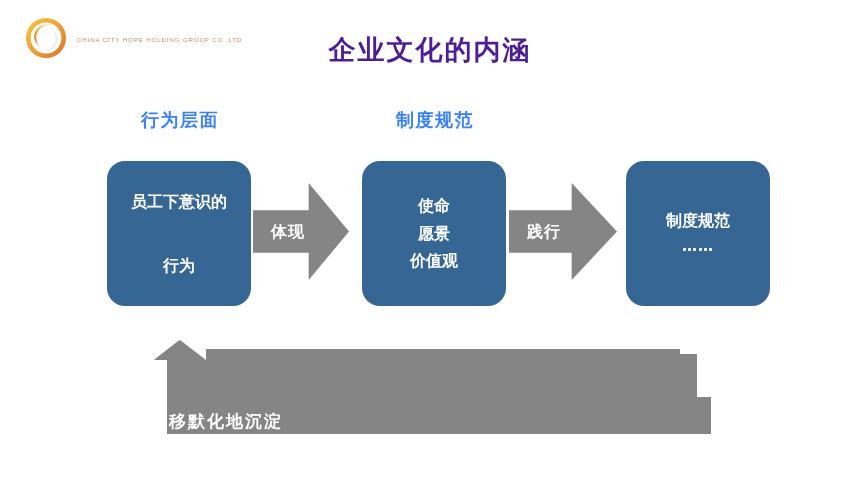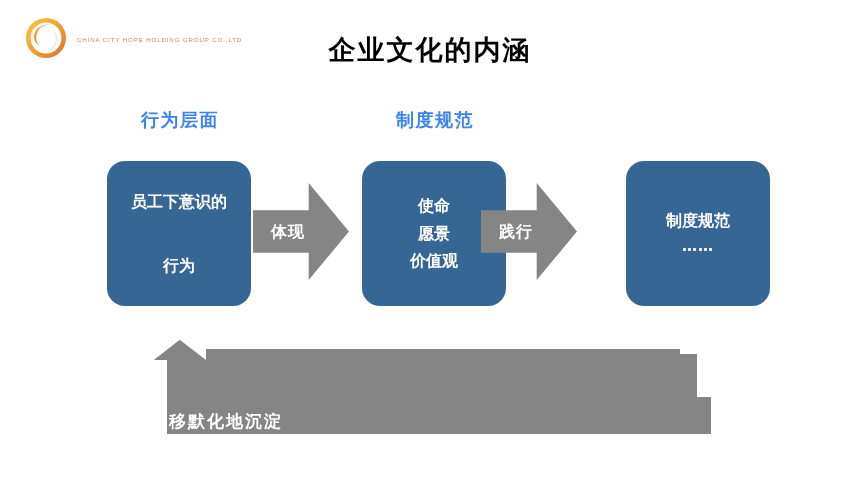--- a/index.html
+++ b/index.html
@@ -57,21 +57,21 @@
 
   
   .slide-title {
     position: absolute;
     left: 0;
     right: 0;
     top: 32px;
     text-align: center;
     font-size: 27px;
     font-weight: 700;
-    color: #000000;
+    color: #4c1d95;
     letter-spacing: 2px;
   }
 
   
   .col-heading {
     position: absolute;
     top: 108px;
     width: 200px;
     text-align: center;
     font-size: 18px;
@@ -131,21 +131,21 @@
     transform: translateY(-50%);
     width: 58px;
     text-align: center;
     color: #ffffff;
     font-size: 16px;
     font-weight: 700;
     letter-spacing: 1px;
     white-space: nowrap;
   }
   .block-arrow.a1 { left: 253px; }
-  .block-arrow.a2 { left: 481px; }
+  .block-arrow.a2 { left: 509px; padding-left: 12px; }
 
   
   .loop {
     position: absolute;
     left: 150px;
     top: 318px;
     width: 562px;
     height: 122px;
   }
   .loop svg { display: block; }

